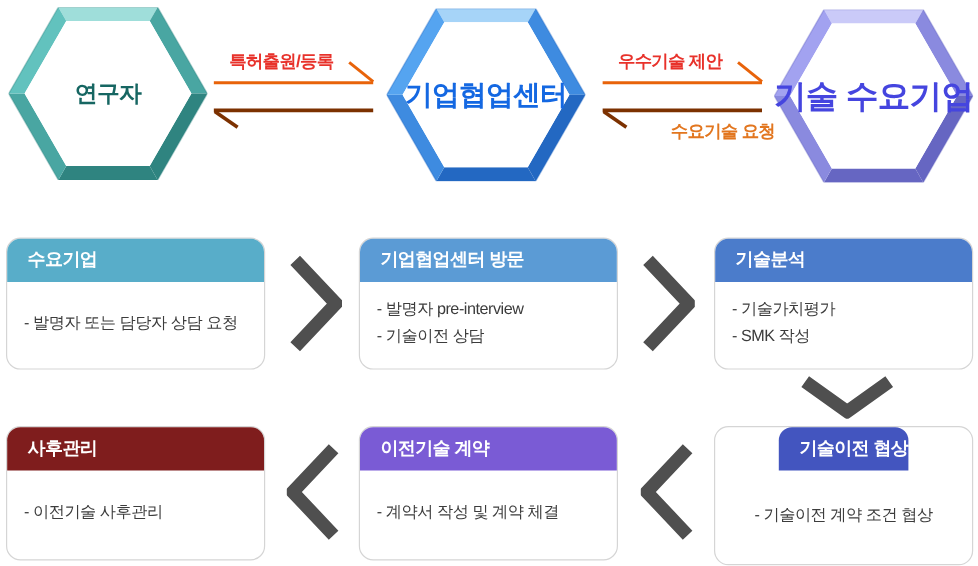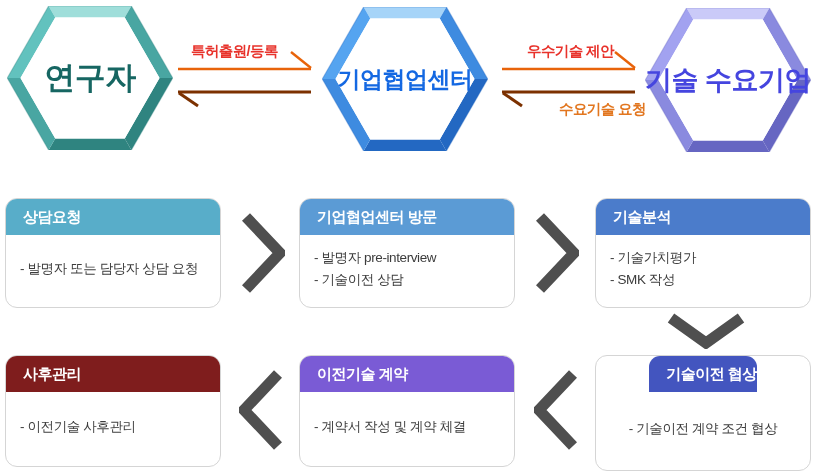--- a/index.html
+++ b/index.html
@@ -48,21 +48,21 @@
   <svg class="abs" style="left:7px;top:6px;" width="166" height="144" viewBox="0 0 200 174">
     <polygon points="50,0 150,0 142,14 58,14" style="fill: rgb(159, 222, 218);"></polygon>
     <polygon points="150,0 200,87 184,87 142,14" style="fill: rgb(73, 166, 162);"></polygon>
     <polygon points="200,87 150,174 142,160 184,87" style="fill: rgb(47, 132, 128);"></polygon>
     <polygon points="150,174 50,174 58,160 142,160" style="fill: rgb(47, 132, 128);"></polygon>
     <polygon points="50,174 0,87 16,87 58,160" style="fill: rgb(73, 166, 162);"></polygon>
     <polygon points="0,87 50,0 58,14 16,87" style="fill: rgb(98, 194, 190);"></polygon>
     <polygon points="16,87 58,14 142,14 184,87 142,160 58,160" fill="#ffffff"></polygon>
     <polygon points="0,87 50,0 150,0 200,87 150,174 50,174" fill="none" opacity="0.35" stroke-width="1.5" style="stroke: rgb(47, 132, 128);"></polygon>
   </svg>
-  <div class="hex-label" style="left: 7px; top: 6px; width: 166px; height: 144px; font-size: 31px; color: rgb(22, 102, 98);">연구자</div>
+  <div class="hex-label" style="left: 7px; top: 6px; width: 166px; height: 144px; font-size: 19px; color: rgb(22, 102, 98);">연구자</div>
 
   <svg class="abs" style="left:322px;top:7px;" width="166" height="144" viewBox="0 0 200 174">
     <polygon points="50,0 150,0 142,14 58,14" style="fill: rgb(166, 212, 248);"></polygon>
     <polygon points="150,0 200,87 184,87 142,14" style="fill: rgb(62, 139, 224);"></polygon>
     <polygon points="200,87 150,174 142,160 184,87" style="fill: rgb(35, 104, 194);"></polygon>
     <polygon points="150,174 50,174 58,160 142,160" style="fill: rgb(35, 104, 194);"></polygon>
     <polygon points="50,174 0,87 16,87 58,160" style="fill: rgb(62, 139, 224);"></polygon>
     <polygon points="0,87 50,0 58,14 16,87" style="fill: rgb(85, 164, 240);"></polygon>
     <polygon points="16,87 58,14 142,14 184,87 142,160 58,160" fill="#ffffff"></polygon>
     <polygon points="0,87 50,0 150,0 200,87 150,174 50,174" fill="none" opacity="0.35" stroke-width="1.5" style="stroke: rgb(35, 104, 194);"></polygon>
@@ -85,32 +85,32 @@
     <span class="arrow-label" style="left: 2px; top: 0px; color: rgb(232, 50, 43);">특허출원/등록</span>
     <svg width="136" height="78" style="position:absolute;left:0;top:0;">
       <line x1="0" y1="27" x2="133" y2="27" stroke-width="2.5" style="stroke: rgb(232, 99, 10);"></line>
       <line x1="113" y1="10" x2="133" y2="26" stroke-width="2.5" style="stroke: rgb(232, 99, 10);"></line>
       <line x1="0" y1="50" x2="133" y2="50" stroke-width="3" style="stroke: rgb(124, 49, 0);"></line>
       <line x1="1" y1="51" x2="20" y2="64" stroke-width="3" style="stroke: rgb(124, 49, 0);"></line>
     </svg>
   </div>
 
   <div class="arrow-group" style="left:502px;top:42px;width:136px;height:78px;">
-    <span class="arrow-label" style="left: 14px; top: 0px; color: rgb(232, 50, 43);">우수기술 제안</span>
+    <span class="arrow-label" style="left: 2px; top: 0px; color: rgb(232, 50, 43);">우수기술 제안</span>
     <svg width="136" height="78" style="position:absolute;left:0;top:0;">
       <line x1="0" y1="27" x2="133" y2="27" stroke-width="2.5" style="stroke: rgb(232, 99, 10);"></line>
       <line x1="113" y1="10" x2="133" y2="26" stroke-width="2.5" style="stroke: rgb(232, 99, 10);"></line>
       <line x1="0" y1="50" x2="133" y2="50" stroke-width="3" style="stroke: rgb(124, 49, 0);"></line>
       <line x1="1" y1="51" x2="20" y2="64" stroke-width="3" style="stroke: rgb(124, 49, 0);"></line>
     </svg>
     <span class="arrow-label" style="left: 46px; top: 58px; color: rgb(226, 118, 31);">수요기술 요청</span>
   </div>
 
   <div class="step-box" style="left:5px;top:198px;height:110px;">
-    <div class="step-header" style="background: rgb(88, 173, 201);">상담요청</div>
+    <div class="step-header" style="background: rgb(88, 173, 201);">수요기업</div>
     <div class="step-body">
       <div class="step-item">- 발명자 또는 담당자 상담 요청</div>
     </div>
   </div>
 
   <svg class="abs" style="left:241px;top:212px;" width="44" height="82">
     <polyline points="5,5 39,41 5,77" fill="none" stroke-width="11" stroke-linejoin="miter" style="stroke: rgb(79, 79, 79);"></polyline>
   </svg>
 
   <div class="step-box" style="left:299px;top:198px;height:110px;">

